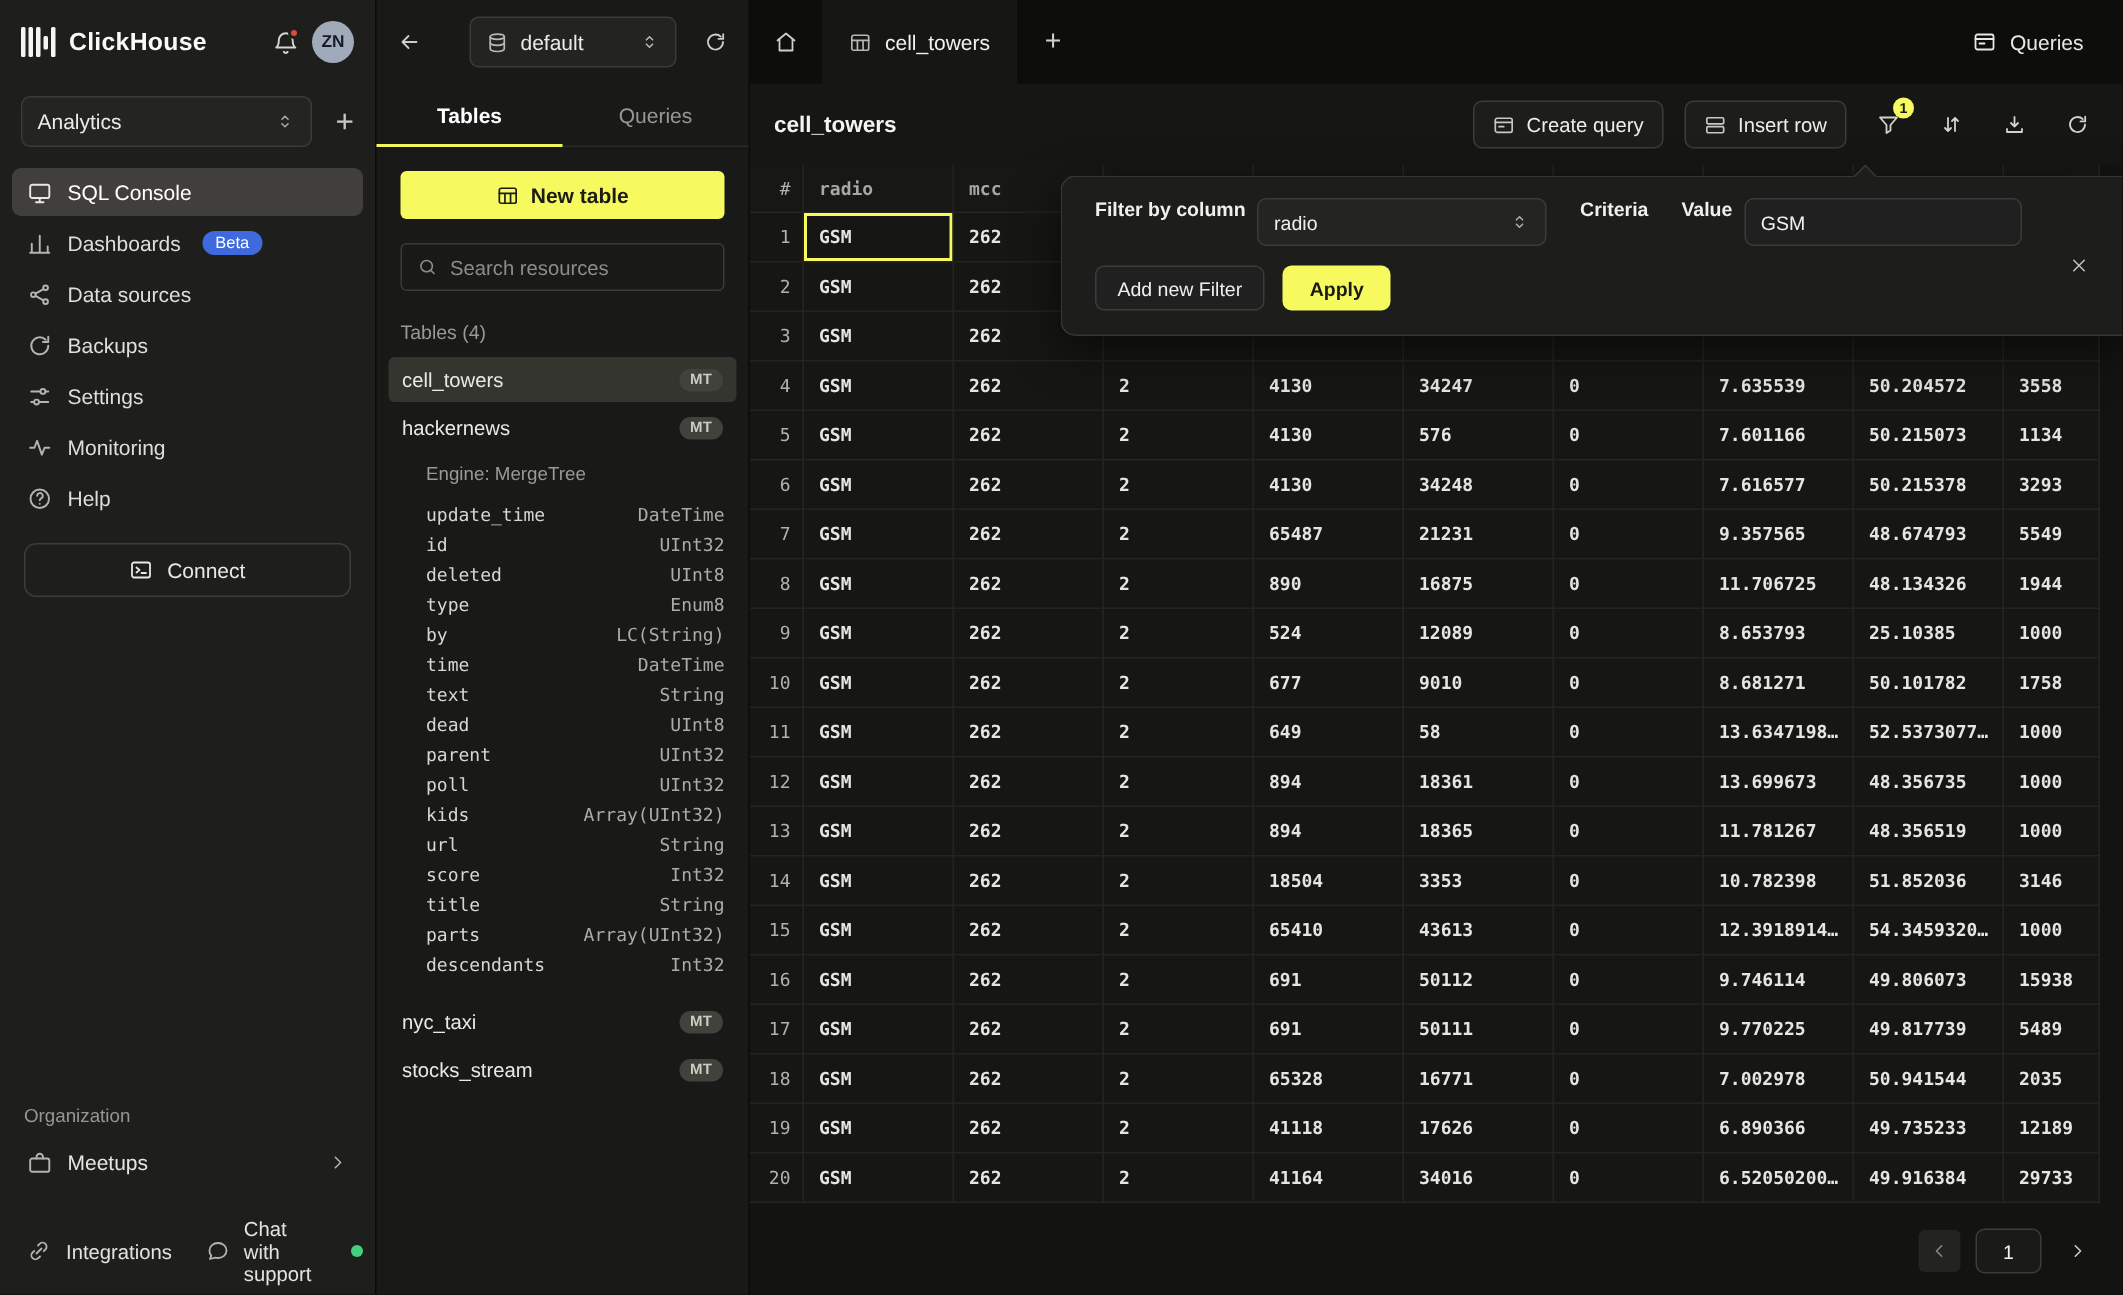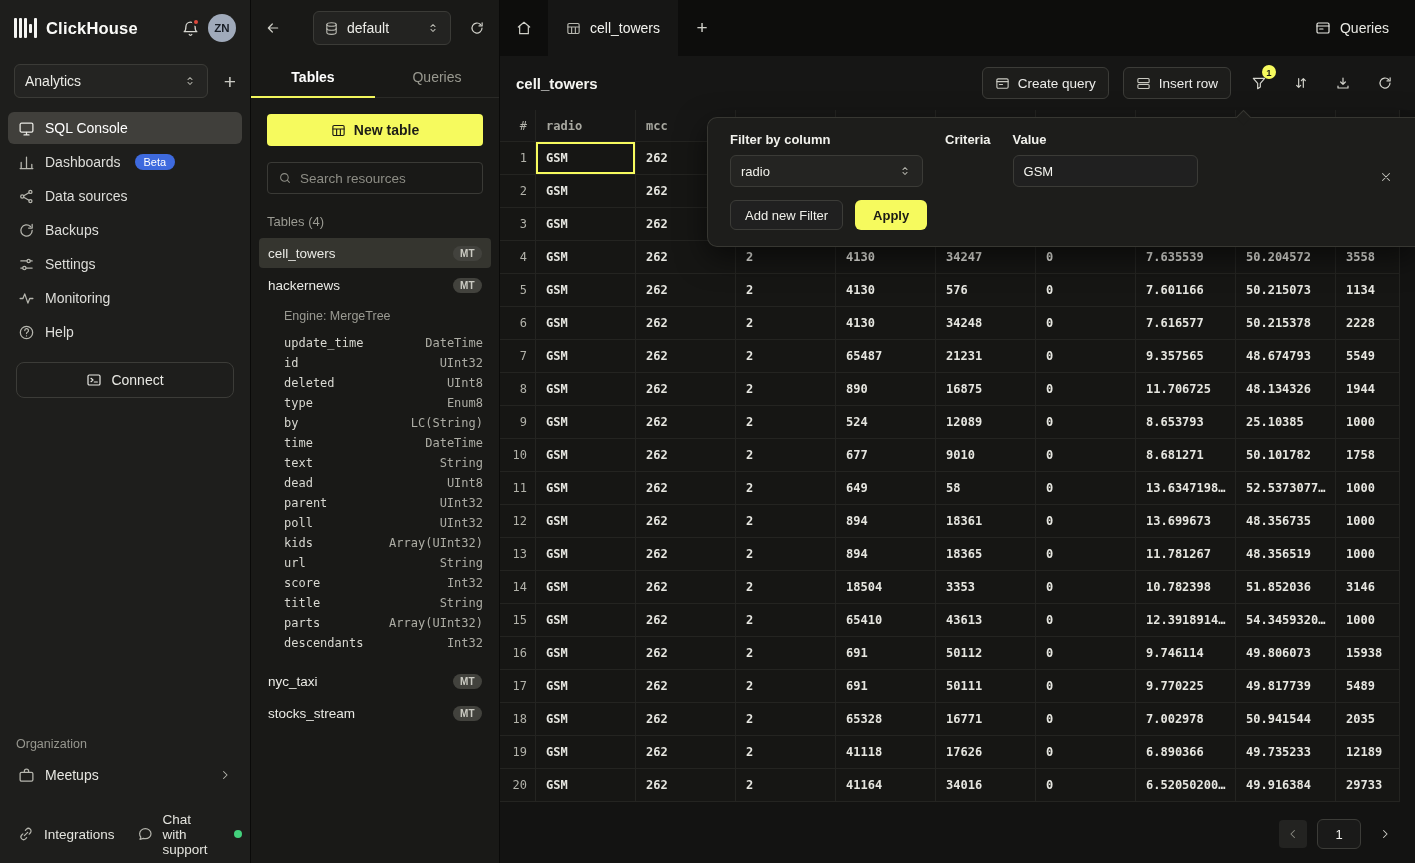--- a/index.html
+++ b/index.html
@@ -95,21 +95,21 @@
   .gcell.selected{box-shadow:inset 0 0 0 2px #f6fa5e}
   .m-footer{margin-top:auto;display:flex;align-items:center;justify-content:flex-end;gap:10px;padding:0 16px;height:58px;flex:none}
   .pg-prev{width:28px;height:28px;border-radius:4px;background:#232321;color:#8a8a82;display:flex;align-items:center;justify-content:center;cursor:pointer}
   .pg-page{min-width:44px;height:30px;border:1px solid #3c3c38;border-radius:6px;display:flex;align-items:center;justify-content:center;font-size:13px;background:#1a1a19;color:#f2f2ee;cursor:pointer}
   .pg-next{width:28px;height:28px;display:flex;align-items:center;justify-content:center;color:#cfcfc8;cursor:pointer}
 
   
   .filter-pop{position:absolute;top:117px;right:0;width:708px;background:#1d1d1b;border:1px solid #373732;border-right:none;border-radius:10px 0 0 10px;box-shadow:0 10px 30px rgba(0,0,0,.55);padding:14px 22px 16px;z-index:5}
   .fp-caret{position:absolute;top:-6px;right:166px;width:11px;height:11px;background:#1d1d1b;border-left:1px solid #373732;border-top:1px solid #373732;transform:rotate(45deg)}
   .fp-fields{display:flex;gap:22px}
-  .fp-field{display:flex;flex-direction:column;gap:8px}
+  .fp-field{display:flex;flex-direction:row;gap:8px}
   .fp-label{font-size:13px;font-weight:600;color:#f1f1ec}
   .fp-select{width:193px;height:32px;background:#242422;border:1px solid #3b3b37;border-radius:6px;display:flex;align-items:center;padding:0 10px;font-size:13px;cursor:pointer;color:#f0f0ea}
   .fp-select .ud{margin-left:auto;color:#b0b0a8}
   .fp-input{width:185px;height:32px;background:#202020;border:1px solid #3b3b37;border-radius:6px;color:#f4f4ef;padding:0 10px;font-size:13px;outline:none;font-family:inherit}
   .fp-close{position:absolute;top:52px;right:22px;color:#c2c2bb;cursor:pointer;display:flex}
   .fp-actions{display:flex;gap:12px;margin-top:13px}
   .fp-add{height:30px;padding:0 14px;border:1px solid #3c3c38;border-radius:6px;background:#202020;color:#f0f0ea;font-size:13px;cursor:pointer;font-family:inherit}
   .fp-apply{height:30px;padding:0 18px;border:none;border-radius:6px;background:#f6fa5e;color:#1b1b15;font-size:13px;font-weight:600;cursor:pointer;font-family:inherit}
 </style>
 </head>
@@ -606,21 +606,21 @@
           <div class="grow">
             <div class="gcell rownum">6</div>
             <div class="gcell">GSM</div>
             <div class="gcell">262</div>
             <div class="gcell">2</div>
             <div class="gcell">4130</div>
             <div class="gcell">34248</div>
             <div class="gcell">0</div>
             <div class="gcell">7.616577</div>
             <div class="gcell">50.215378</div>
-            <div class="gcell">2228</div>
+            <div class="gcell">3293</div>
           </div>
           <div class="grow">
             <div class="gcell rownum">7</div>
             <div class="gcell">GSM</div>
             <div class="gcell">262</div>
             <div class="gcell">2</div>
             <div class="gcell">65487</div>
             <div class="gcell">21231</div>
             <div class="gcell">0</div>
             <div class="gcell">9.357565</div>

